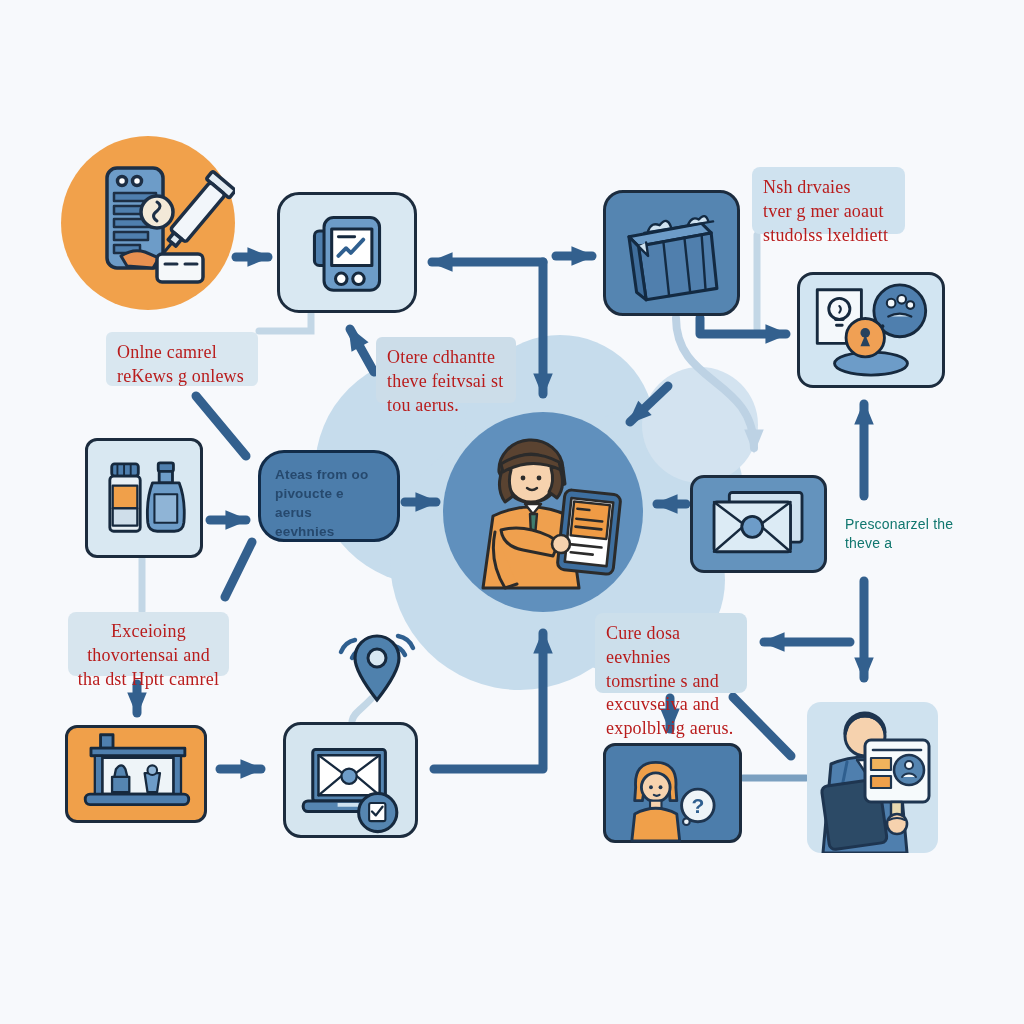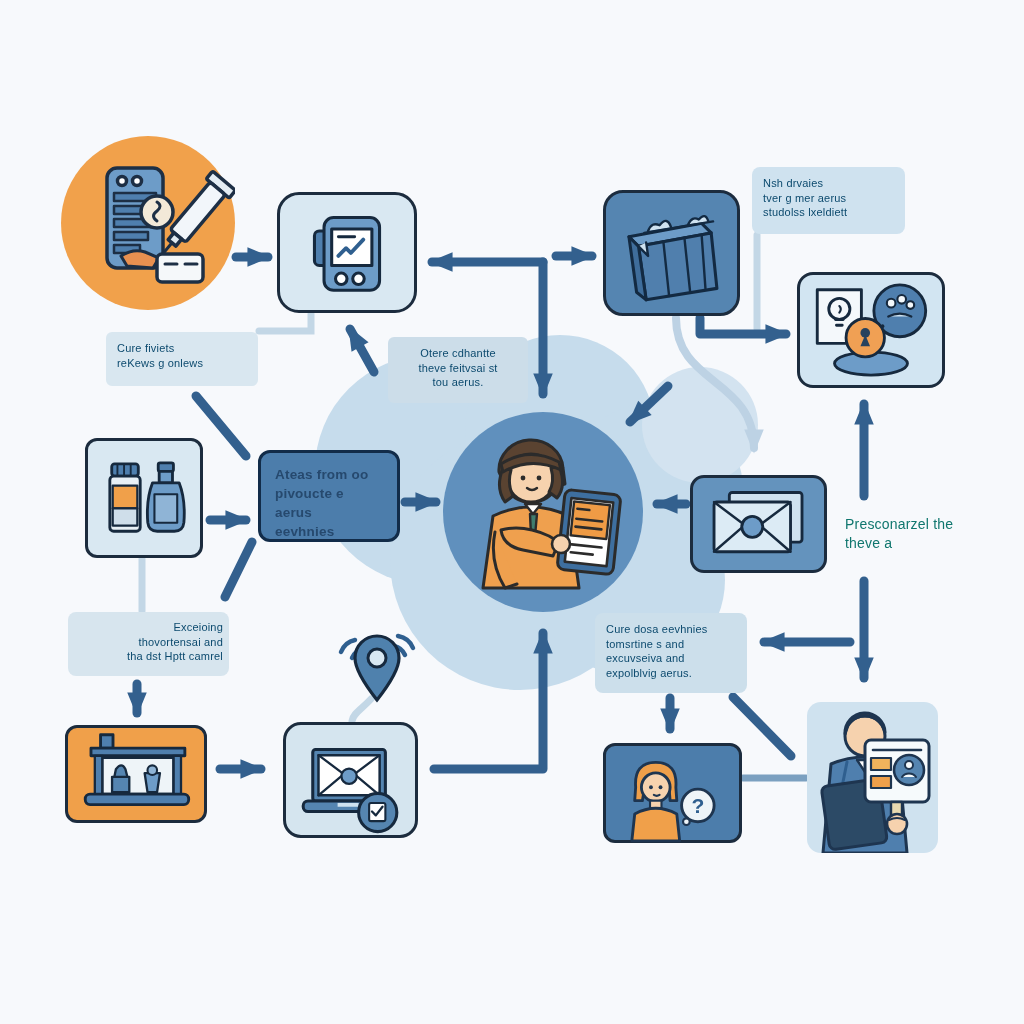--- a/index.html
+++ b/index.html
@@ -1,21 +1,21 @@
 <!DOCTYPE html>
 <html><head>
 <meta charset="utf-8">
 <style>
   html,body{margin:0;padding:0;}
   body{background:#ffffff;font-family:"Liberation Sans", sans-serif;}
   .stage{position:relative;width:1024px;height:1024px;background:#f7f9fc;overflow:hidden;}
   .layer{position:absolute;inset:0;width:1024px;height:1024px;}
   .abs{position:absolute;box-sizing:border-box;}
   .node{border:3px solid #1c2c3e;background:#d7e6f1;display:flex;align-items:center;justify-content:center;}
-  .note{background:#d2e2ee;color:#0c4a6e;font-size:11px;line-height:1.32;letter-spacing:.2px;padding:9px 11px;}
+  .note{background:#d2e2ee;color:#b91c1c;font-size:18px;line-height:1.32;letter-spacing:.2px;padding:9px 11px;font-family:Liberation Serif, serif;}
   .note span{display:block;}
   .plain-text{color:#0f766e;font-size:14px;line-height:1.35;letter-spacing:.2px;}
   .plain-text span{display:block;}
   .dark-note{color:#26496e;font-size:13.5px;font-weight:bold;letter-spacing:.2px;line-height:1.4;}
   .dark-note span{display:block;}
   .circle{border-radius:50%;}
 </style>
 </head>
 <body>
 
@@ -123,21 +123,21 @@
         <path d="M44,40 q4,-10 12,-6 q8,-10 12,2" fill="#cfe2f0" stroke-width="2.5"></path>
         <path d="M86,33 q4,-9 11,-5 q7,-8 10,2" fill="#cfe2f0" stroke-width="2.5"></path>
         <path d="M40,42 L112,30" fill="none" stroke-width="2.5"></path>
         <path d="M34,56 l10,10 -2,-14" fill="#cfe2f0" stroke-width="2.5"></path>
       </g>
     </svg>
   </div>
 
   <div class="abs note" style="left:752px;top:167px;width:153px;height:67px;border-radius:8px;background:#cfe2ef;">
     <span>Nsh drvaies</span>
-    <span>tver g mer aerus</span>
+    <span>tver g mer aoaut</span>
     <span>studolss lxeldiett</span>
   </div>
 
   <div class="abs node" style="left:797px;top:272px;width:148px;height:116px;border-radius:16px;background:#d2e5f2;">
     <svg viewBox="0 0 148 116" width="148" height="116">
       <g stroke="#16293e" stroke-width="3" stroke-linejoin="round" stroke-linecap="round">
         <rect x="18" y="16" width="46" height="56" fill="#f4f8fb"></rect>
         <circle cx="41" cy="36" r="11" fill="none"></circle>
         <path d="M37,47 h8 M38,53 h6" fill="none"></path>
         <path d="M41,33 q3,3 0,7" fill="none" stroke-width="2.2"></path>
@@ -149,25 +149,25 @@
         <path d="M86,54 L76,62" stroke-width="4"></path>
         <ellipse cx="74" cy="93" rx="38" ry="12" fill="#6d9cc8"></ellipse>
         <circle cx="68" cy="66" r="20" fill="#f0a054"></circle>
         <circle cx="68" cy="61" r="5" fill="#27425e" stroke="none"></circle>
         <path d="M68,63 l-5,12 h10 z" fill="#27425e" stroke="none"></path>
       </g>
     </svg>
   </div>
 
   <div class="abs note" style="left:106px;top:332px;width:152px;height:54px;border-radius:6px;background:#d9e7f0;">
-    <span>Cure fiviets</span>
+    <span>Onlne camrel</span>
     <span>reKews g onlews</span>
   </div>
 
-  <div class="abs note" style="left:388px;top:337px;width:140px;height:66px;border-radius:6px;background:#ccdde9;text-align:center;">
+  <div class="abs note" style="left:376px;top:337px;width:140px;height:66px;border-radius:6px;background:#ccdde9;">
     <span>Otere cdhantte</span>
     <span>theve feitvsai st</span>
     <span>tou aerus.</span>
   </div>
 
   <div class="abs node" style="left:85px;top:438px;width:118px;height:120px;border-radius:12px;background:#d9e8f2;">
     <svg viewBox="0 0 118 120" width="118" height="120">
       <g stroke="#16293e" stroke-width="3" stroke-linejoin="round" stroke-linecap="round">
         <rect x="25" y="24" width="28" height="13" rx="3" fill="#4f7fae"></rect>
         <path d="M31,25 v11 M38,25 v11 M45,25 v11" stroke-width="2"></path>
@@ -175,21 +175,21 @@
         <rect x="26" y="47" width="26" height="24" fill="#f0a04a" stroke-width="2.4"></rect>
         <rect x="26" y="71" width="26" height="18" fill="#cfdeea" stroke-width="2.4"></rect>
         <rect x="74" y="23" width="16" height="9" rx="2" fill="#4f7fae"></rect>
         <rect x="75" y="32" width="14" height="12" fill="#6d9cc8"></rect>
         <path d="M68,44 h28 q7,18 5,42 q-1,9 -10,9 h-18 q-9,0 -10,-9 q-2,-24 5,-42 z" fill="#6d9cc8"></path>
         <rect x="70" y="56" width="24" height="30" fill="#8fb4d6" stroke-width="2.2"></rect>
       </g>
     </svg>
   </div>
 
-  <div class="abs dark-note" style="left:258px;top:450px;width:142px;height:92px;border-radius:12px;background:#4c7dab;border:3.5px solid #122c49;padding:13px 14px;">
+  <div class="abs dark-note" style="left:258px;top:450px;width:142px;height:92px;border-radius:26px;background:#4c7dab;border:3.5px solid #122c49;padding:13px 14px;">
     <span>Ateas  from oo</span>
     <span>pivoucte e aerus</span>
     <span>eevhnies</span>
   </div>
 
   <div class="abs circle" style="left:443px;top:412px;width:200px;height:200px;background:#6090bd;">
     <svg viewBox="0 0 200 200" width="200" height="200">
       <g stroke="#2b2b2b" stroke-width="3" stroke-linejoin="round" stroke-linecap="round">
         <path d="M56,60 a32,30 0 0 1 64,-4 l2,16 -8,2 a28,26 0 0 1 -52,0 z" fill="#5a4331"></path>
         <circle cx="88" cy="66" r="24" fill="#f6d2ae"></circle>
@@ -224,21 +224,21 @@
         <circle cx="62" cy="52" r="11" fill="#6d9cc8"></circle>
       </g>
     </svg>
   </div>
 
   <div class="abs plain-text" style="left:845px;top:515px;width:170px;">
     <span>Presconarzel the</span>
     <span>theve a</span>
   </div>
 
-  <div class="abs note" style="left:68px;top:612px;width:161px;height:64px;border-radius:8px;background:#d7e5ee;text-align:right;padding:8px 6px;">
+  <div class="abs note" style="left:68px;top:612px;width:161px;height:64px;border-radius:8px;background:#d7e5ee;text-align:center;padding:8px 6px;">
     <span>Exceioing</span>
     <span>thovortensai and</span>
     <span>tha dst Hptt camrel</span>
   </div>
 
   <div class="abs node" style="left:65px;top:725px;width:142px;height:98px;border-radius:12px;background:#f0a04a;">
     <svg viewBox="0 0 142 98" width="142" height="98">
       <g stroke="#16293e" stroke-width="3" stroke-linejoin="round" stroke-linecap="round">
         <rect x="34" y="8" width="13" height="14" fill="#4f7fae"></rect>
         <rect x="24" y="22" width="98" height="8" fill="#4f7fae"></rect>

